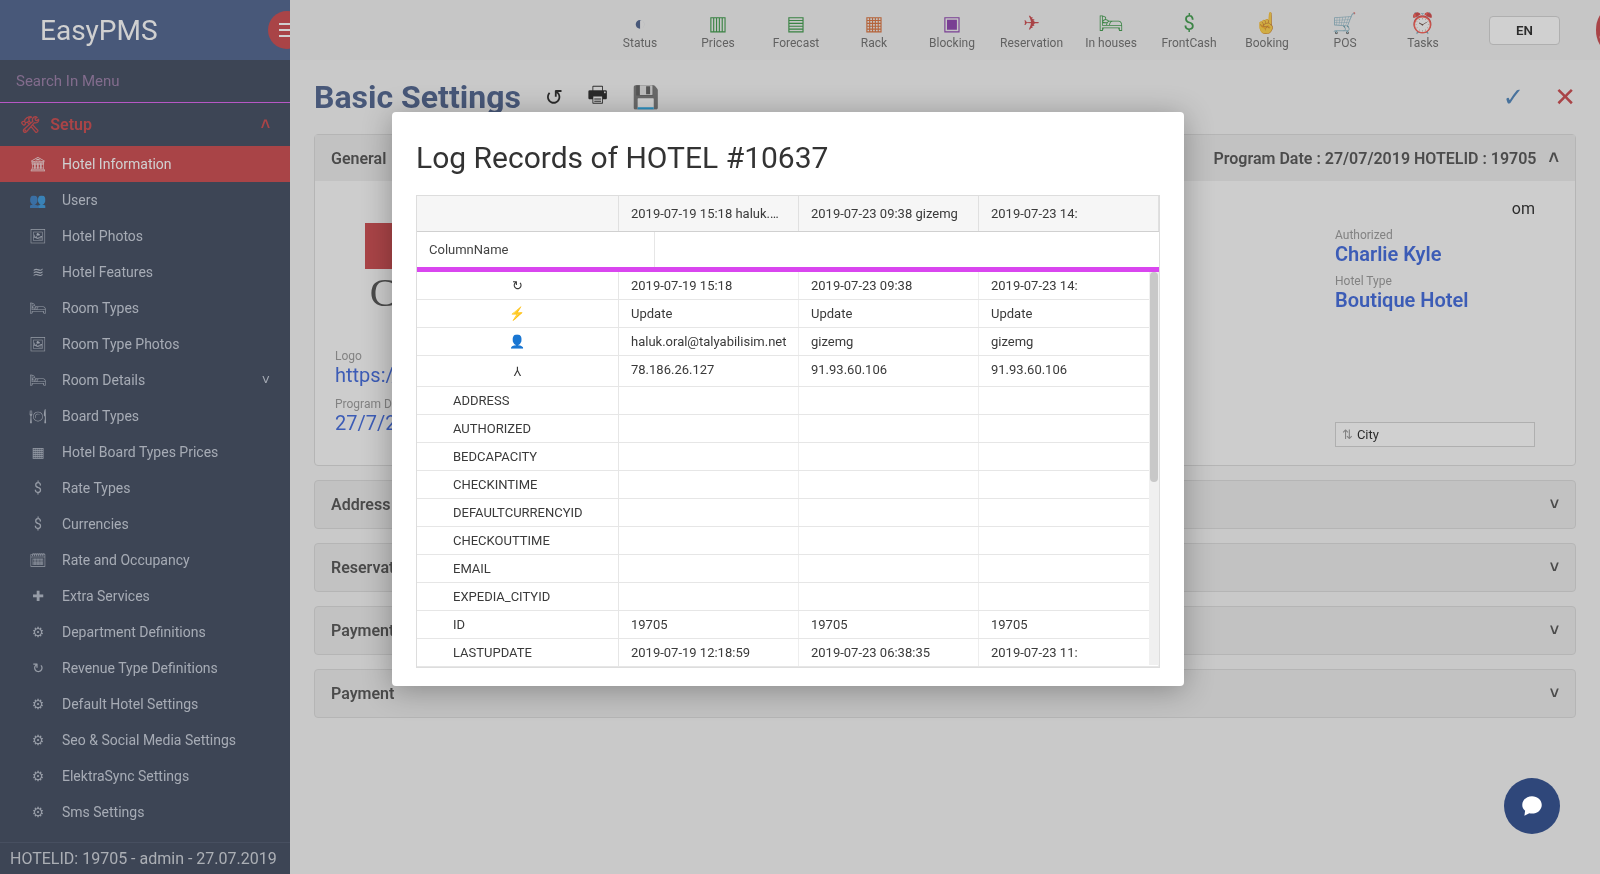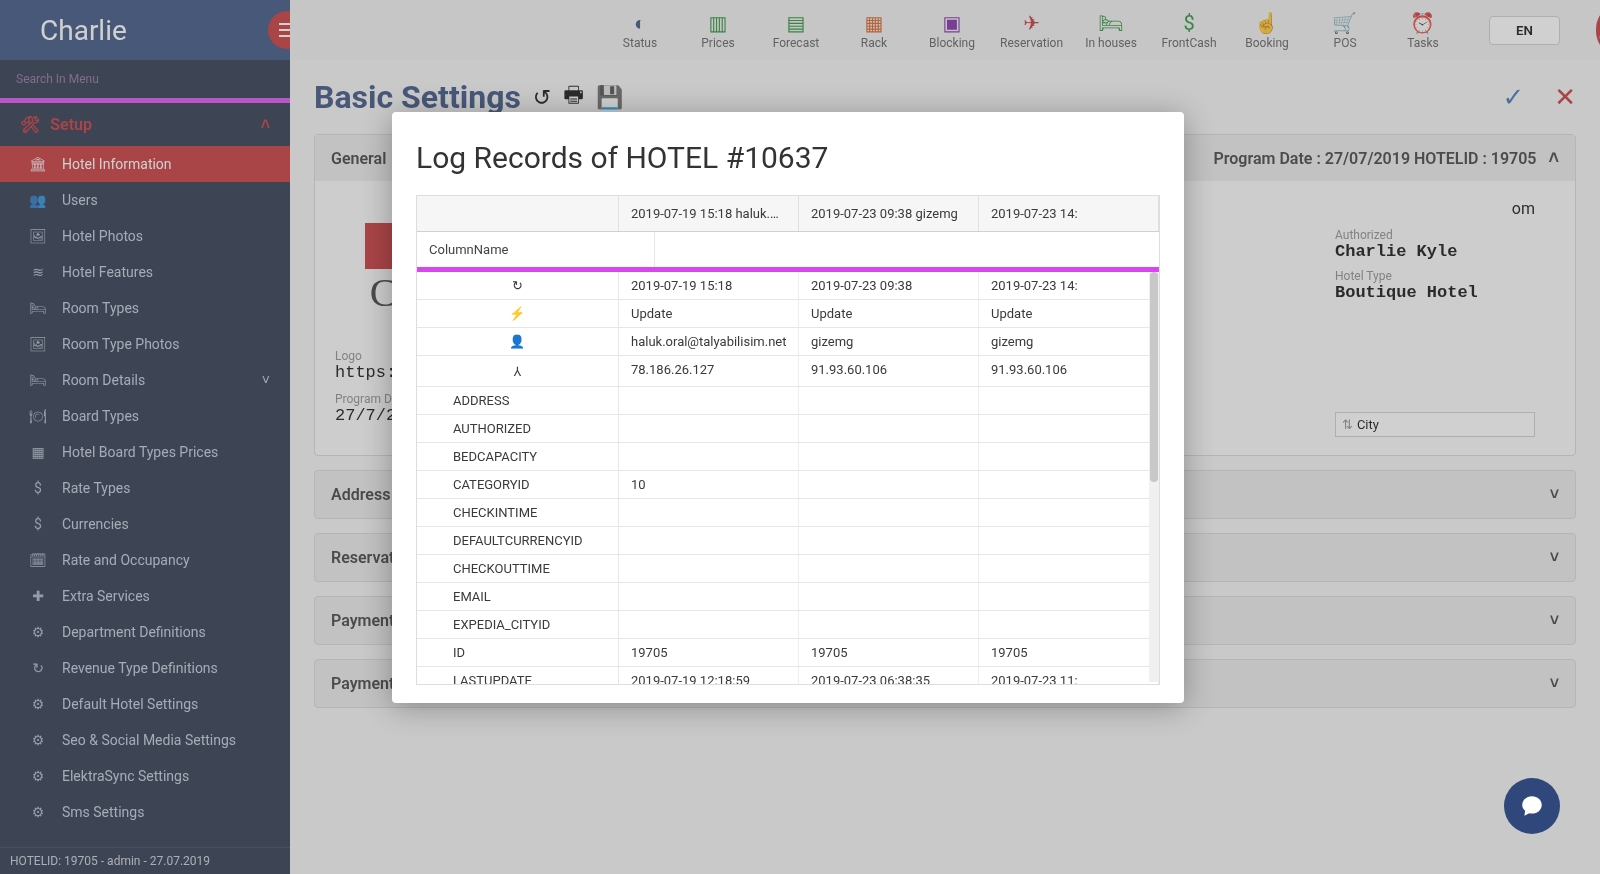--- a/index.html
+++ b/index.html
@@ -11,50 +11,50 @@
 .hamburger { width: 38px; height: 38px; background: #c4282d; border-radius: 50%; display: flex; flex-direction: column; justify-content: center; align-items: center; gap: 4px; position: absolute; left: 268px; cursor: pointer; }
 .hamburger span { width: 16px; height: 2px; background: #fff; }
 .topnav { position: absolute; left: 290px; right: 0; top: 0; height: 60px; background: #f0f0f0; display: flex; align-items: center; padding-left: 320px; gap: 18px; }
 .topnav-item { display: flex; flex-direction: column; align-items: center; cursor: pointer; min-width: 60px; font-size: 12px; color: #555; }
 .topnav-item .ticon { font-size: 20px; height: 26px; display: flex; align-items: center; justify-content: center; }
 .lang-btn { border: 1px solid #ccc; border-radius: 4px; padding: 6px 26px; font-weight: 600; background: #fff; }
 .user-circle { width: 38px; height: 38px; background: #c4282d; border-radius: 50%; display: flex; align-items: center; justify-content: center; color: #fff; margin-right: 20px; }
 
 
 .sidebar { position: absolute; top: 60px; left: 0; width: 290px; bottom: 0; background: #1e2a42; color: #c7ccd6; overflow-y: auto; }
-.search-menu { width: 100%; background: transparent; border: none; border-bottom: 5px solid #d946ef; padding: 12px 16px; color: #c7ccd6; font-size: 12px; outline: none; }
+.search-menu { width: 100%; background: transparent; border: none; border-bottom: 1px solid #d946ef; padding: 12px 16px; color: #c7ccd6; font-size: 15px; outline: none; }
 .search-menu::placeholder { color: #869; }
 .menu-group { padding: 12px 20px; display: flex; align-items: center; gap: 10px; color: #c4282d; font-weight: 600; cursor: pointer; }
 .menu-group .chev { margin-left: auto; }
 .menu-item { padding: 10px 20px 10px 28px; display: flex; align-items: center; gap: 14px; font-size: 14px; cursor: pointer; color: #bfc7d6; }
 .menu-item.active-item { background: #c4282d; color: #fff; }
 .menu-item .micon { width: 20px; text-align: center; opacity: 0.85; }
 .menu-item .exp { margin-left: auto; }
-.footer-status { position: absolute; bottom: 0; left: 0; width: 290px; background: #1e2a42; color: #c7ccd6; font-size: 12px; padding: 6px 10px; border-top: 1px solid #2d3a54; }
+.footer-status { position: absolute; bottom: 0; left: 0; width: 290px; background: #1e2a42; color: #c7ccd6; font-size: 16px; padding: 6px 10px; border-top: 1px solid #2d3a54; }
 
 
 .main { position: absolute; top: 60px; left: 290px; right: 0; bottom: 0; padding: 18px 24px; overflow: hidden; }
-.page-title-row { display: flex; align-items: center; gap: 12px; }
+.page-title-row { display: flex; align-items: center; gap: 24px; }
 .page-title { color: #2f477a; font-size: 32px; font-weight: 700; }
 .title-icon { font-size: 22px; cursor: pointer; }
 .title-actions-right { margin-left: auto; display: flex; gap: 30px; font-size: 26px; }
 .chk { color: #2f6fb0; }
 .cls { color: #c4282d; }
 
 .panel { border: 1px solid #d6d6d6; border-radius: 4px; margin-top: 18px; background: #fafafa; }
 .panel-header { background: #eaeaea; padding: 12px 16px; font-weight: 600; color: #333; display: flex; align-items: center; }
 .panel-header .lbl2 { margin-left: auto; font-weight: 600; }
 .panel-header .chev2 { margin-left: 12px; font-size: 18px; }
 .panel-body { padding: 18px 20px; display: flex; gap: 60px; }
 .logo-preview { width: 170px; }
 .logo-img { width: 100px; height: 140px; display: flex; flex-direction: column; align-items: center; justify-content: center; }
 .lg-flag { width: 40px; height: 46px; background: #c4282d; }
 .lg-text { font-family: Georgia, serif; font-size: 40px; color: #333; letter-spacing: 4px; }
 .field-label { font-size: 12px; color: #888; margin-top: 10px; }
-.field-value { font-size: 17px; color: #000000; font-family: Liberation Mono, monospace; }
+.field-value { font-size: 20px; color: #1d4ed8; }
 .right-fields { flex: 1; }
 .fcol { min-width: 200px; }
 .small-input { border: 1px solid #ccc; padding: 4px 6px; font-size: 13px; background: #fff; display: flex; align-items: center; gap: 4px; }
 .small-input .step { color: #888; }
 
 
 .overlay { position: absolute; top: 0; left: 0; width: 1600px; height: 874px; background: rgba(120,120,120,0.35); z-index: 50; }
 
 
 .modal { position: absolute; top: 112px; left: 392px; width: 792px; background: #fff; border-radius: 4px; box-shadow: 0 4px 30px rgba(0,0,0,0.3); z-index: 60; padding: 28px 24px 18px; }
@@ -77,21 +77,21 @@
 .chat-fab { position: absolute; right: 40px; bottom: 40px; width: 56px; height: 56px; background: #2f477a; border-radius: 50%; display: flex; align-items: center; justify-content: center; color: #fff; font-size: 26px; z-index: 70; }
 
 
 .collapsed-panel { border: 1px solid #d6d6d6; border-radius: 4px; margin-top: 14px; background: #eaeaea; padding: 14px 16px; display: flex; align-items: center; font-weight: 600; color: #333; }
 .collapsed-panel .chev2 { margin-left: auto; }
 </style>
 </head>
 <body>
 
 <div class="topbar">
-  <div class="logo">Charlie</div>
+  <div class="logo">EasyPMS</div>
   <div class="hamburger">
       <span></span>
       <span></span>
       <span></span>
     </div>
   <div class="topnav">
     <div id="topnav-items" style="display:flex; gap:18px;">
         <div class="topnav-item">
           <div class="ticon" style="color:#2f477a">◐</div>
           <div>Status</div>
@@ -356,26 +356,20 @@
           <div class="c2"></div>
           <div class="c3"></div>
         </div>
         <div class="lt-row txt">
           <div class="c0">BEDCAPACITY</div>
           <div class="c1"></div>
           <div class="c2"></div>
           <div class="c3"></div>
         </div>
         <div class="lt-row txt">
-          <div class="c0">CATEGORYID</div>
-          <div class="c1">10</div>
-          <div class="c2"></div>
-          <div class="c3"></div>
-        </div>
-        <div class="lt-row txt">
           <div class="c0">CHECKINTIME</div>
           <div class="c1"></div>
           <div class="c2"></div>
           <div class="c3"></div>
         </div>
         <div class="lt-row txt">
           <div class="c0">DEFAULTCURRENCYID</div>
           <div class="c1"></div>
           <div class="c2"></div>
           <div class="c3"></div>

